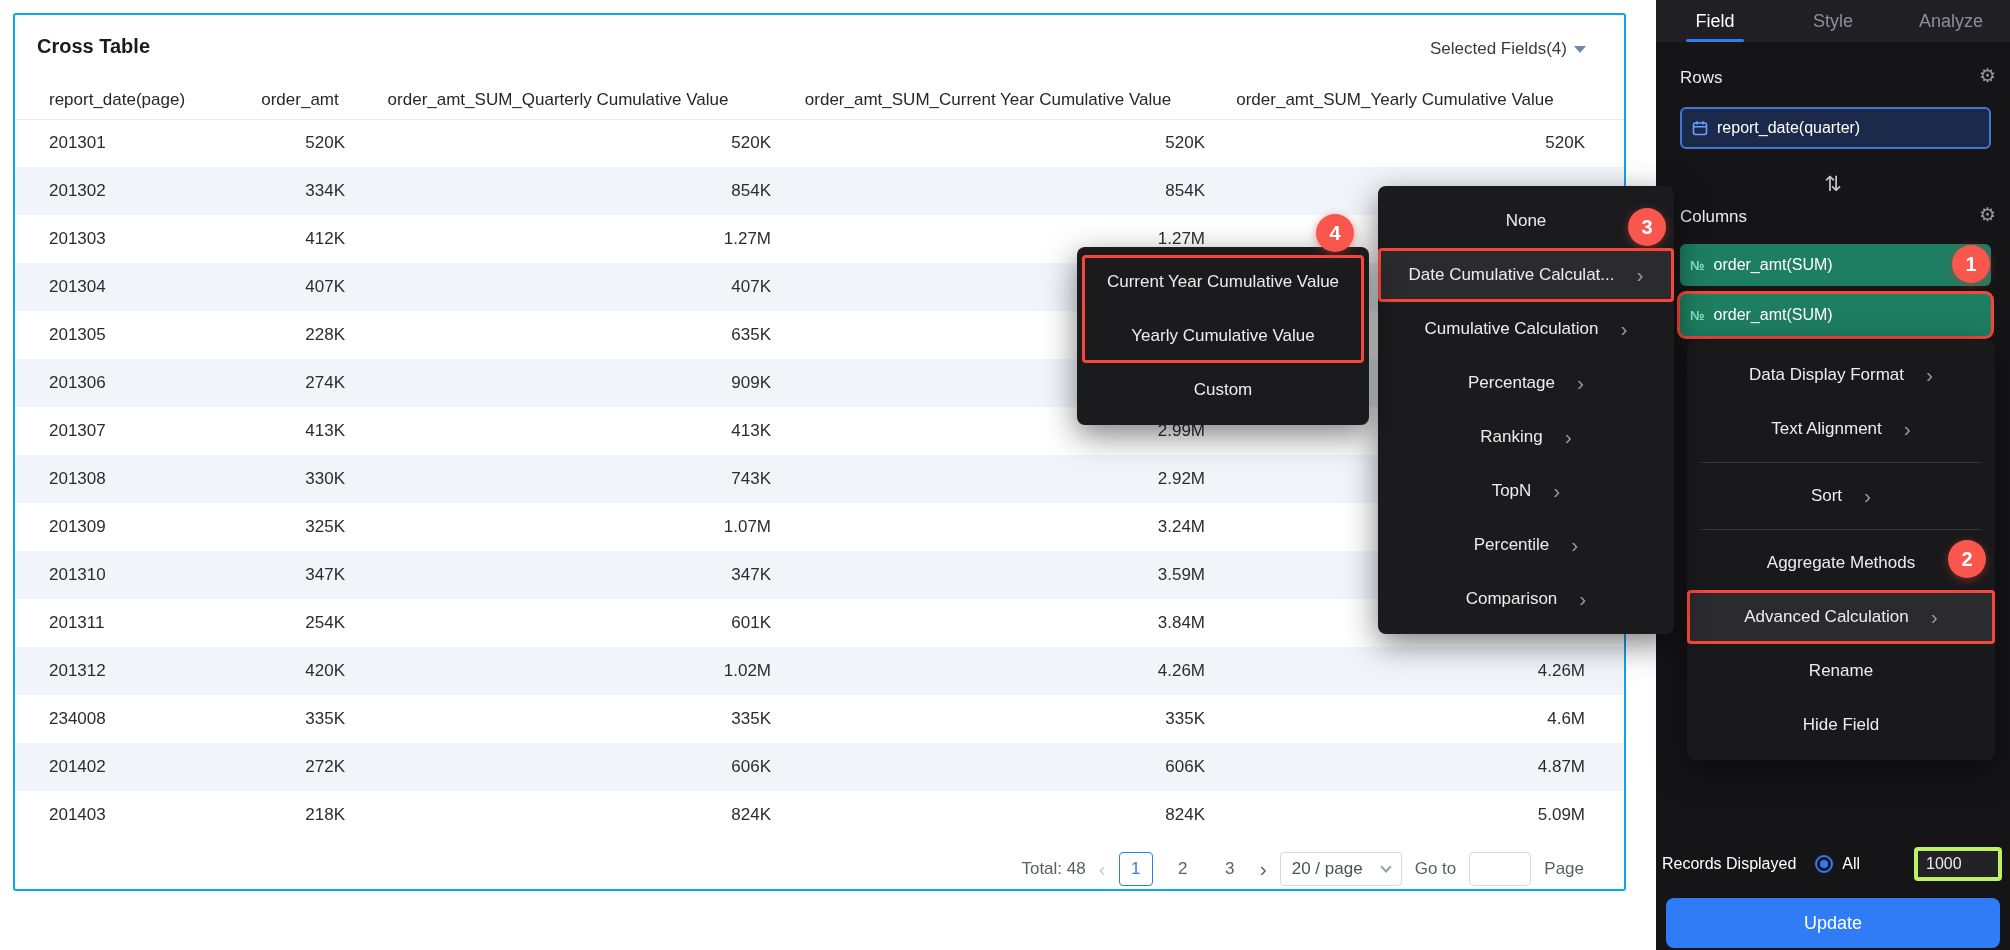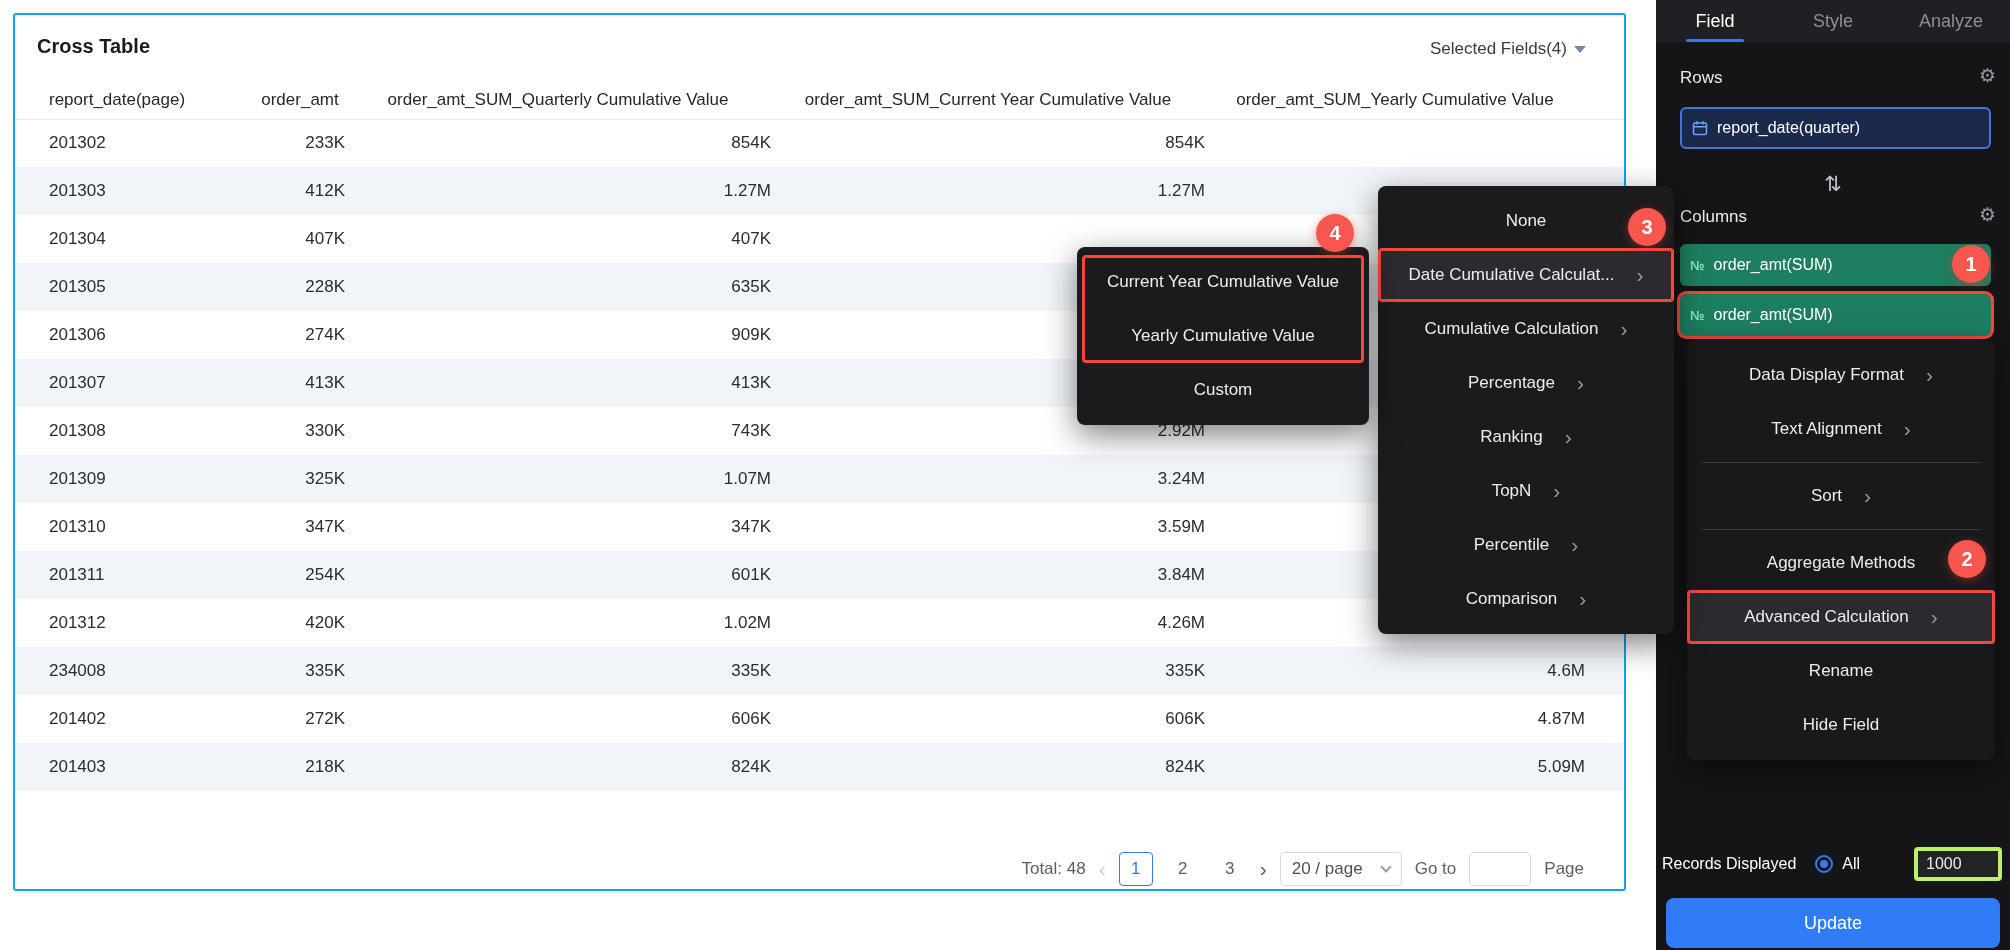--- a/index.html
+++ b/index.html
@@ -124,22 +124,29 @@
         <tr>
           <th class="c0">report_date(page)</th>
           <th class="c1">order_amt</th>
           <th class="c2">order_amt_SUM_Quarterly Cumulative Value</th>
           <th class="c3">order_amt_SUM_Current Year Cumulative Value</th>
           <th class="c4">order_amt_SUM_Yearly Cumulative Value</th>
         </tr>
       </thead>
     <tbody>
         <tr>
+          <td class="c0">201301</td>
+          <td class="c1">520K</td>
+          <td class="c2">520K</td>
+          <td class="c3">520K</td>
+          <td class="c4">520K</td>
+        </tr>
+        <tr>
           <td class="c0">201302</td>
-          <td class="c1">233K</td>
+          <td class="c1">334K</td>
           <td class="c2">854K</td>
           <td class="c3">854K</td>
           <td class="c4"></td>
         </tr>
         <tr>
           <td class="c0">201303</td>
           <td class="c1">412K</td>
           <td class="c2">1.27M</td>
           <td class="c3">1.27M</td>
           <td class="c4"></td>

